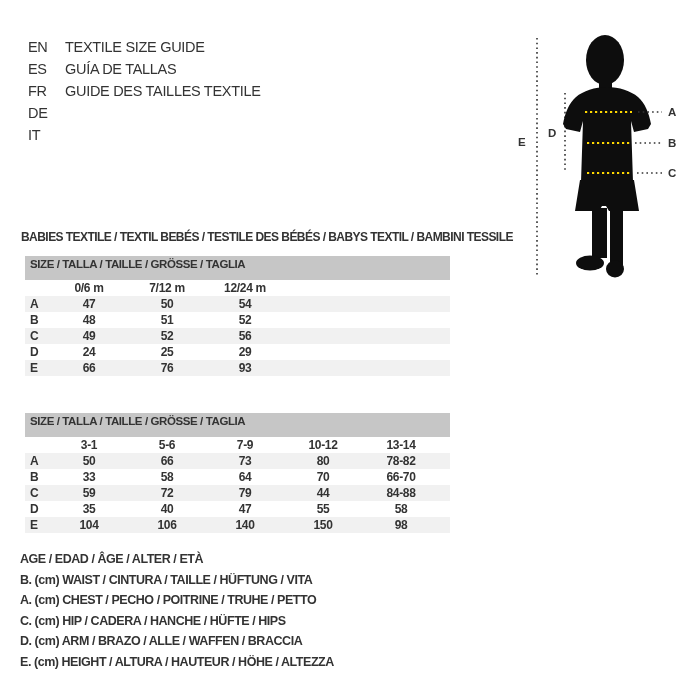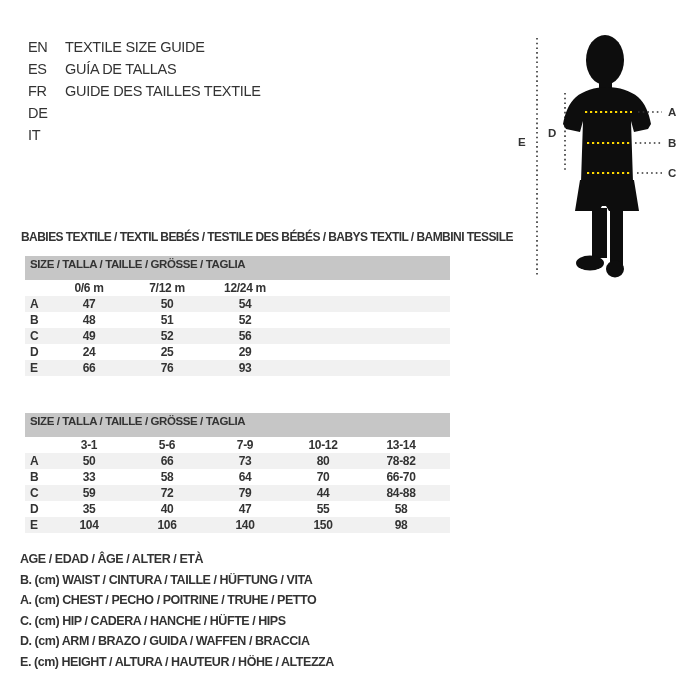--- a/index.html
+++ b/index.html
@@ -187,17 +187,17 @@
       <span class="cell">150</span>
       <span class="cell">98</span>
     </div>
   </div>
 
   <div class="legend-block">
     <div class="legend-line">AGE / EDAD / ÂGE / ALTER / ETÀ</div>
     <div class="legend-line">B. (cm) WAIST / CINTURA / TAILLE / HÜFTUNG / VITA</div>
     <div class="legend-line">A. (cm) CHEST / PECHO / POITRINE / TRUHE / PETTO</div>
     <div class="legend-line">C. (cm) HIP / CADERA / HANCHE / HÜFTE / HIPS</div>
-    <div class="legend-line">D. (cm) ARM / BRAZO / GUIDA / WAFFEN / BRACCIA</div>
+    <div class="legend-line">D. (cm) ARM / BRAZO / ALLE / WAFFEN / BRACCIA</div>
     <div class="legend-line">E. (cm) HEIGHT / ALTURA / HAUTEUR / HÖHE / ALTEZZA</div>
   </div>
 
 </div>
 
 </body></html>

